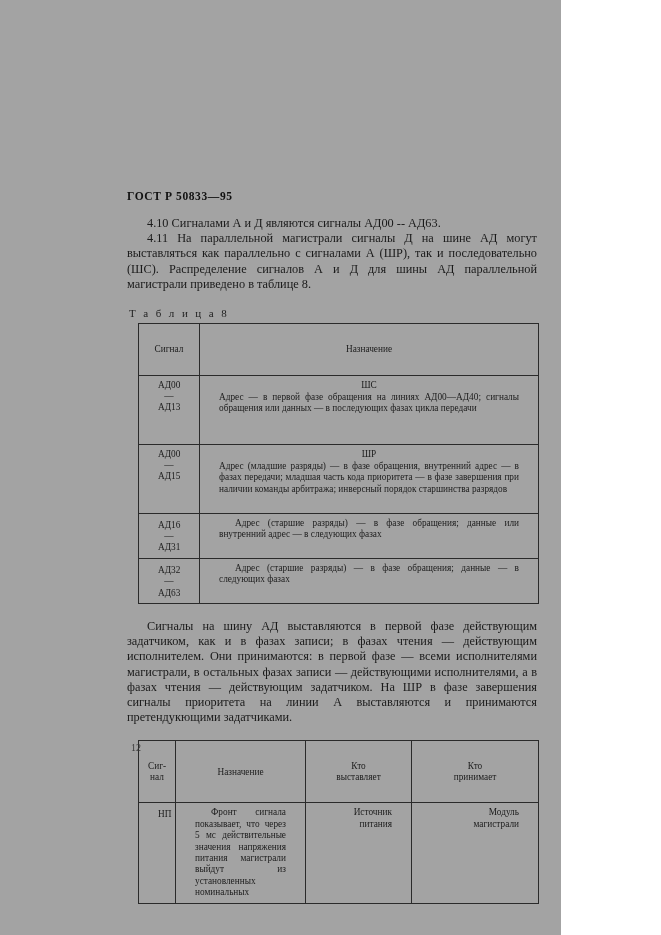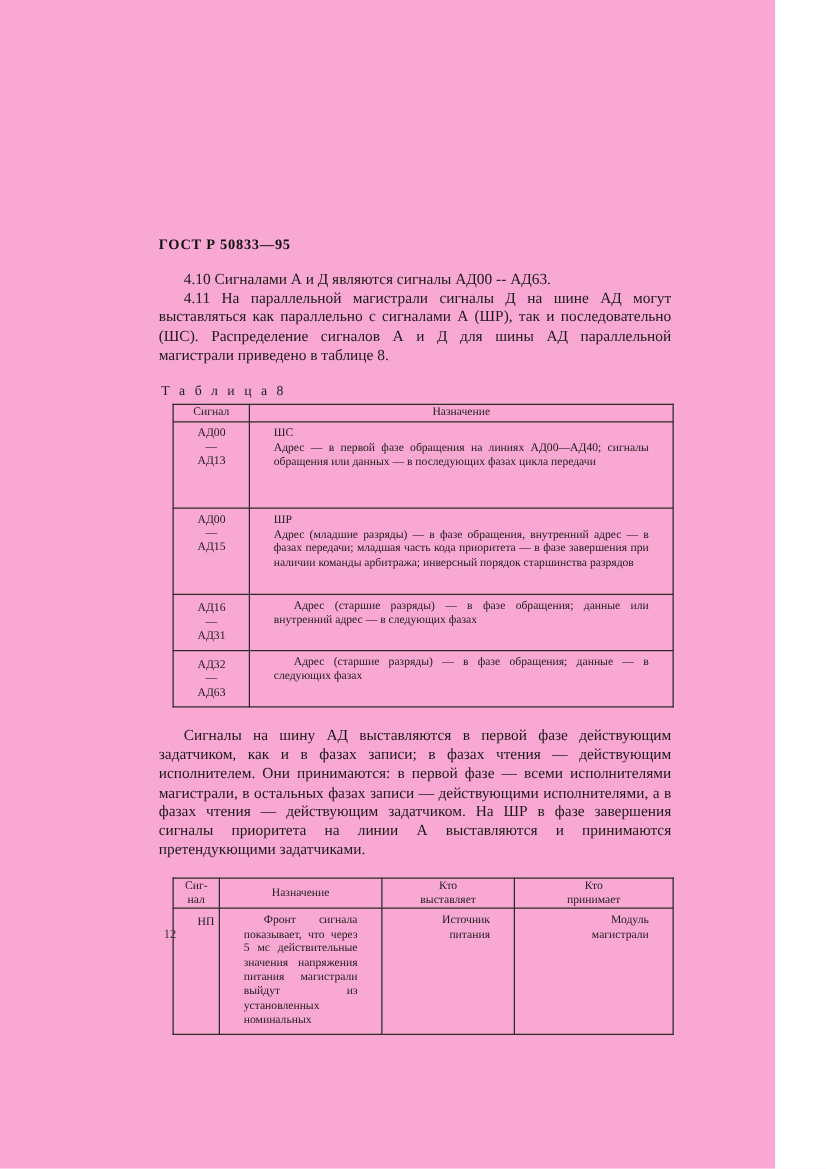--- a/index.html
+++ b/index.html
@@ -2,23 +2,23 @@
 <html><head>
 <meta charset="utf-8">
 <style>
   html, body {
     margin: 0;
     padding: 0;
     background: #ffffff;
   }
   .page {
     position: relative;
-    width: 620px;
+    width: 561px;
     height: 935px;
-    background: #f9a8d4;
+    background: #a3a3a3;
     overflow: hidden;
     font-family: "Liberation Serif", "DejaVu Serif", serif;
     color: #1b1b1b;
   }
   .content {
     position: absolute;
     left: 127px;
     top: 190px;
     width: 410px;
   }
@@ -62,21 +62,21 @@
     padding: 4px 19px;
     vertical-align: top;
     font-size: 9.3px;
     line-height: 11.4px;
     color: #1c1c1c;
   }
   table.doc-table thead th {
     text-align: center;
     vertical-align: middle;
     font-weight: normal;
-    padding: 1px 4px;
+    padding: 20px 4px;
     line-height: 10.5px;
   }
   .t8 col.c1 { width: 61px; }
   .t8 col.c2 { width: 339px; }
   .t9 col.c1 { width: 37px; }
   .t9 col.c2 { width: 130px; }
   .t9 col.c3 { width: 106px; }
   .t9 col.c4 { width: 127px; }
 
   .sig-cell {
@@ -89,21 +89,21 @@
   .sig-cell.top {
     vertical-align: top;
     padding-top: 6px;
   }
   .desc-cell {
     text-align: justify;
     text-indent: 16px;
   }
   .desc-cell .sub-head {
     display: block;
-    text-align: left;
+    text-align: center;
     text-indent: 0;
     margin-bottom: 1px;
   }
   .plain-cell {
     text-align: right;
     text-indent: 0;
     line-height: 11.6px;
   }
   .row-tall td { height: 60px; }
   .row-np td { height: 78px; }

